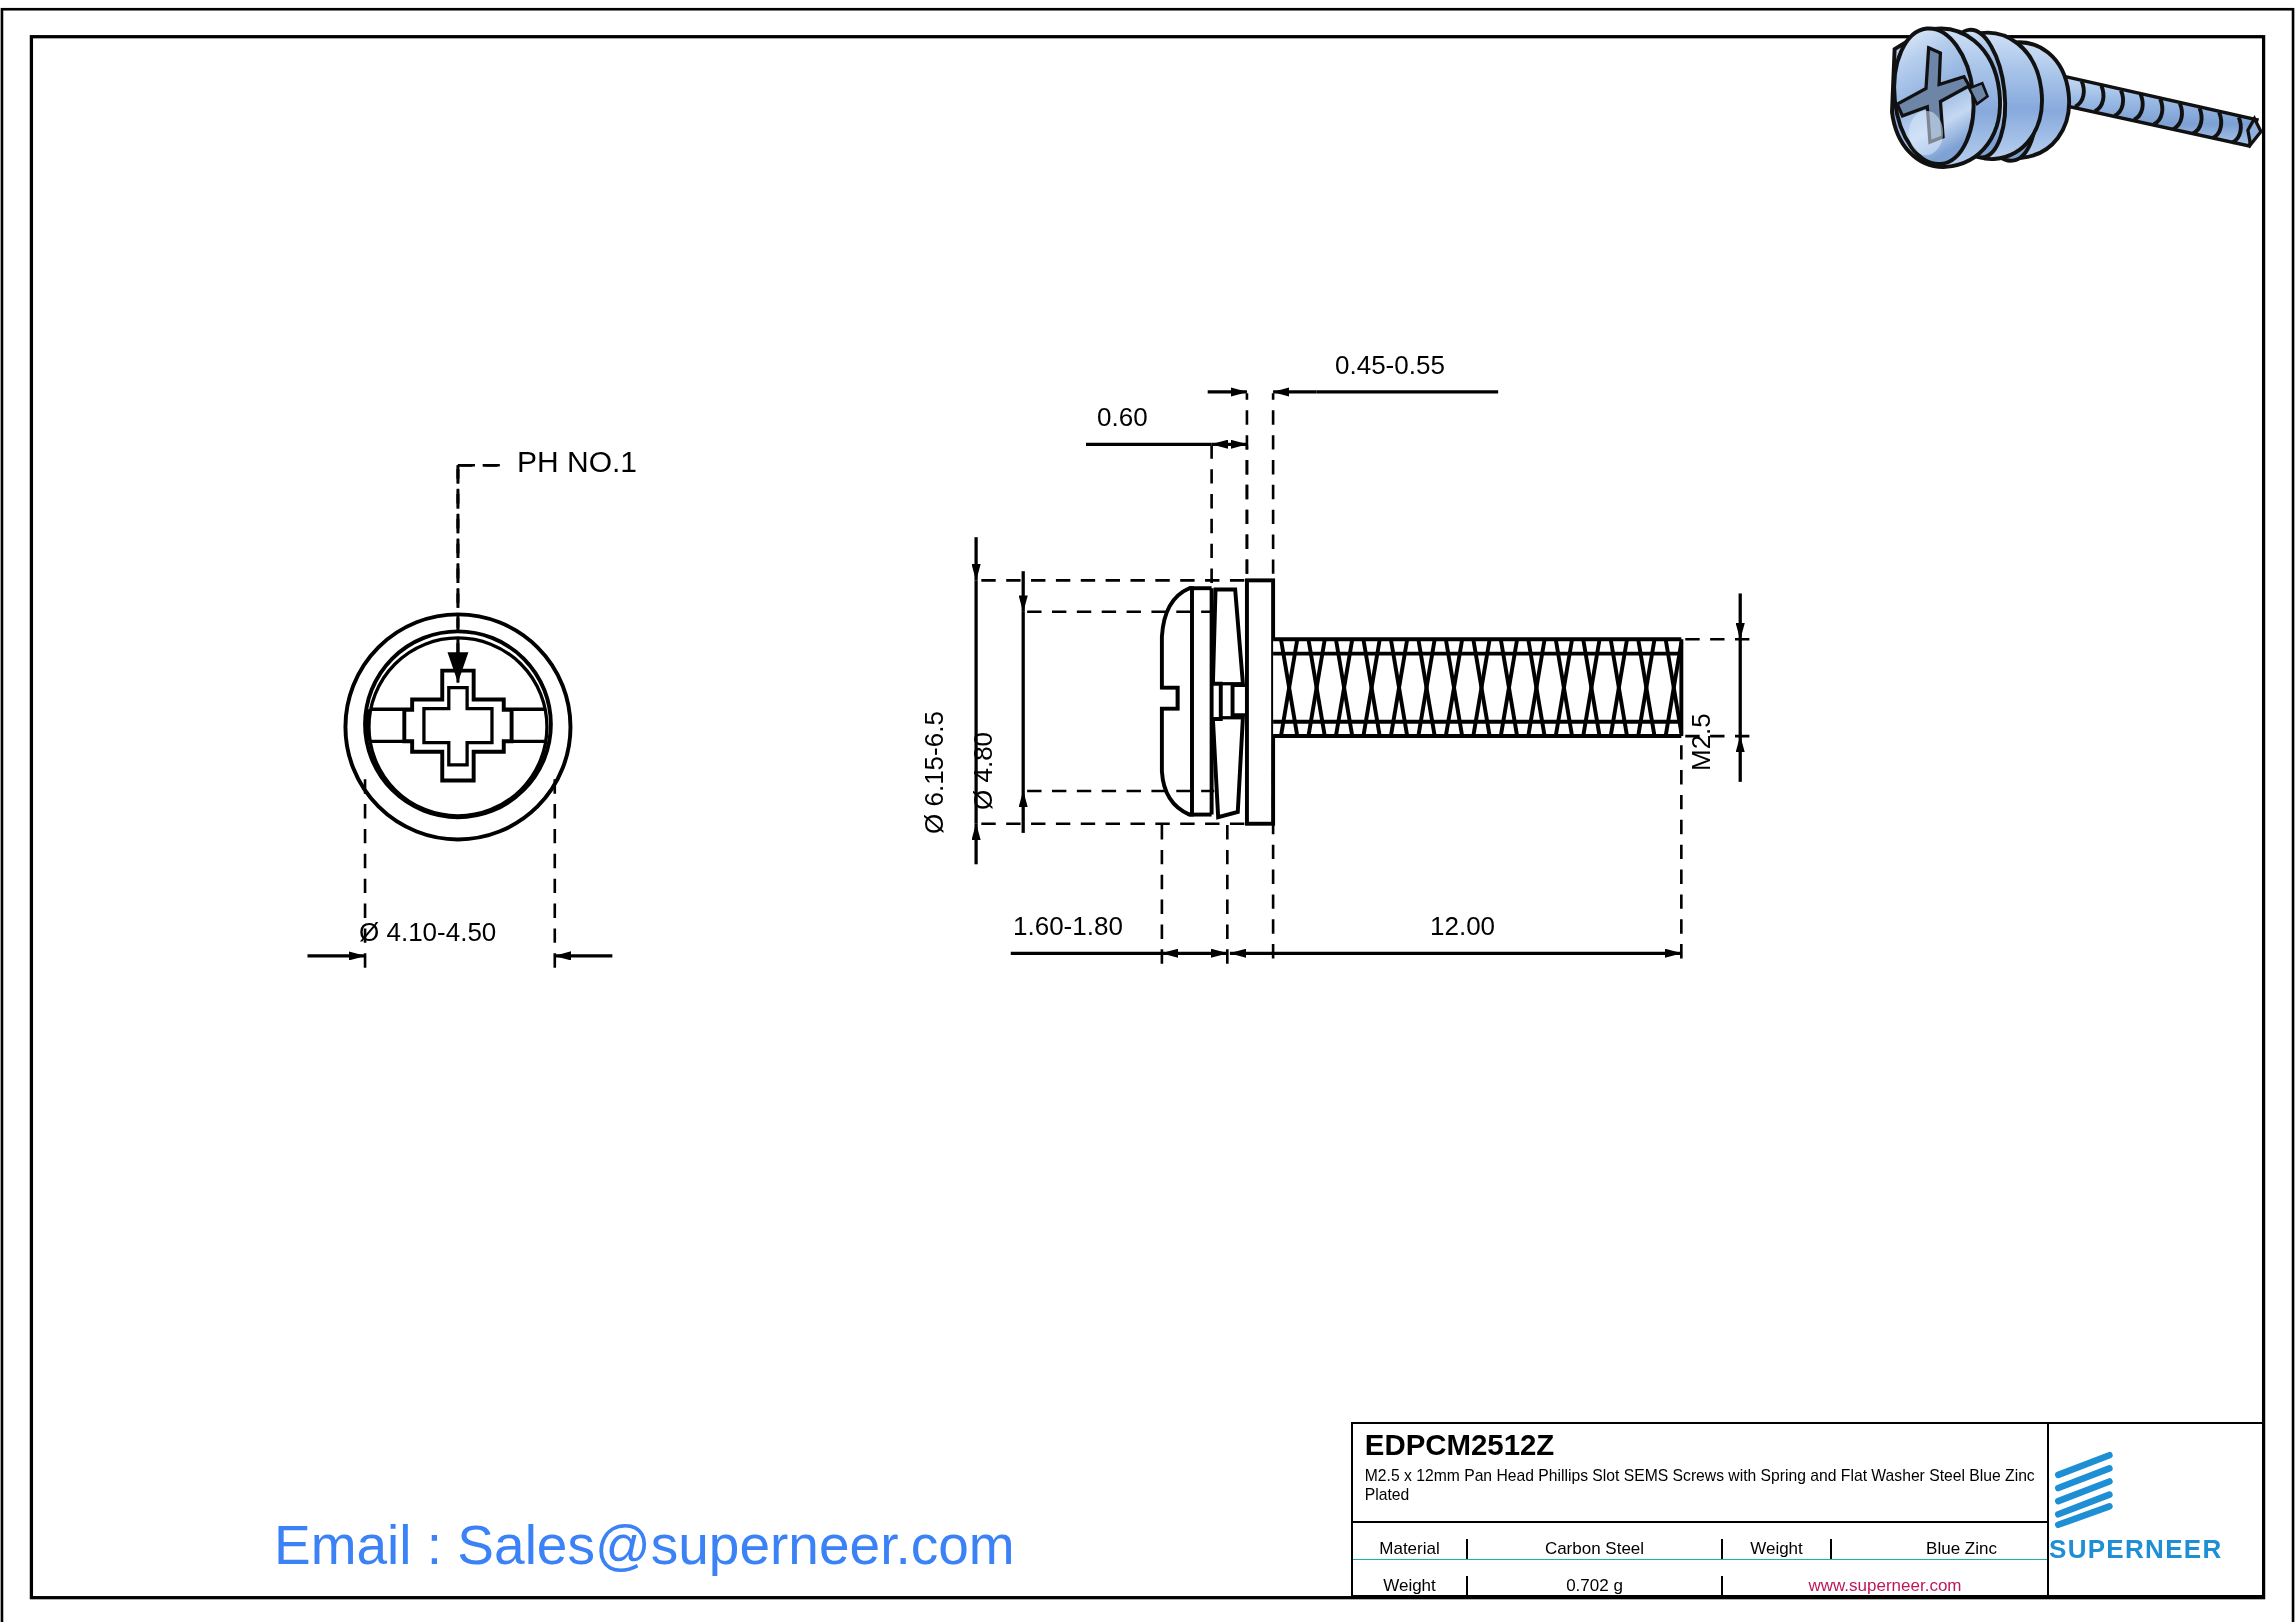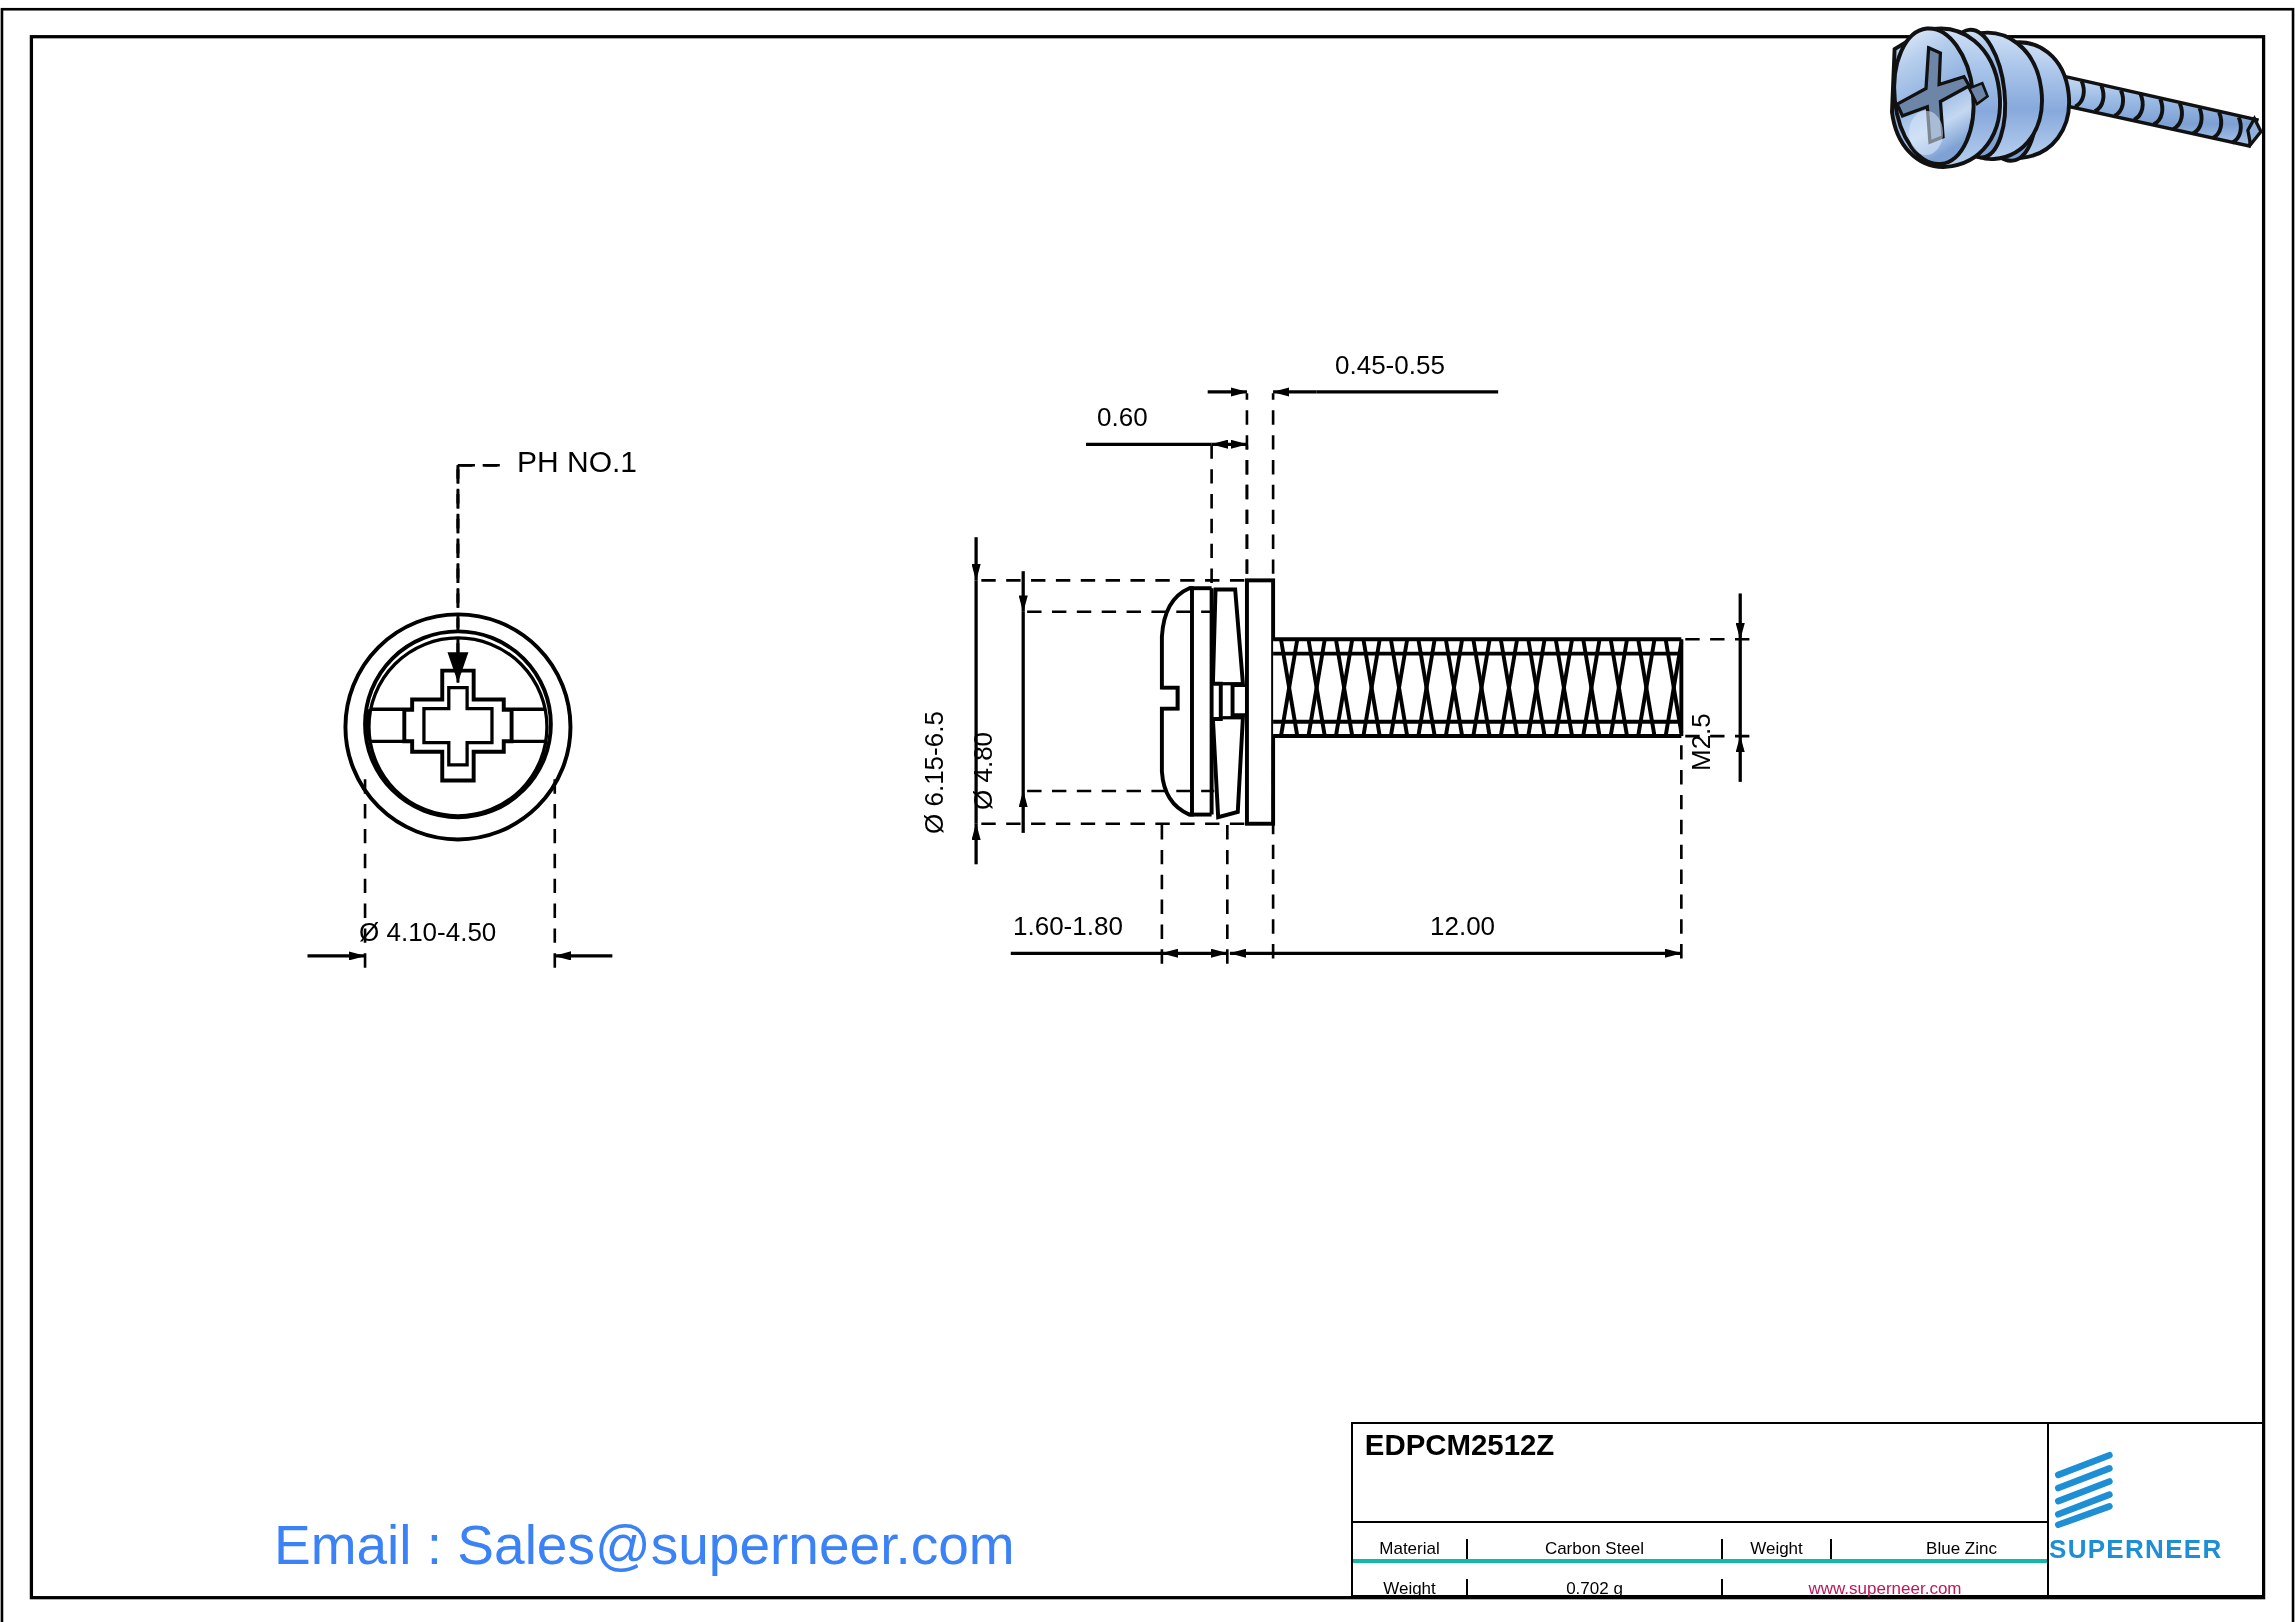--- a/index.html
+++ b/index.html
@@ -67,21 +67,21 @@
     color: #000;
     line-height: 19.6px;
     margin-top: 3.9px;
     max-width: 674px;
   }
   .tb-row {
     display: flex;
     box-sizing: border-box;
     height: 37px;
   }
-  #tb-row-material { border-bottom: 4px solid #14b8a6; }
+  #tb-row-material { border-bottom: 1px solid #14b8a6; }
   .tb-cell {
     box-sizing: border-box;
     display: flex;
     align-items: center;
     justify-content: center;
     font-size: 17px;
     color: #000;
     border-right: 2px solid #000;
     height: 100%;
   }
@@ -472,20 +472,21 @@
   <div class="dim" style="left:359px; top:910px;">Ø 4.10-4.50</div>
 
   <div id="email-text">Email : Sales@superneer.com</div>
 
   <div id="title-block">
 
     <div id="tb-left">
 
       <div id="tb-desc">
         <div id="tb-part-number">EDPCM2512Z</div>
+        <div id="tb-description">M2.5 x 12mm Pan Head Phillips Slot SEMS Screws with Spring and Flat Washer Steel Blue Zinc Plated</div>
       </div>
 
       <div class="tb-row" id="tb-row-material">
         <div class="tb-cell c-label">Material</div>
         <div class="tb-cell c-value1">Carbon Steel</div>
         <div class="tb-cell c-label2">Weight</div>
         <div class="tb-cell c-value2 last">Blue Zinc</div>
       </div>
 
       <div class="tb-row" id="tb-row-weight">

